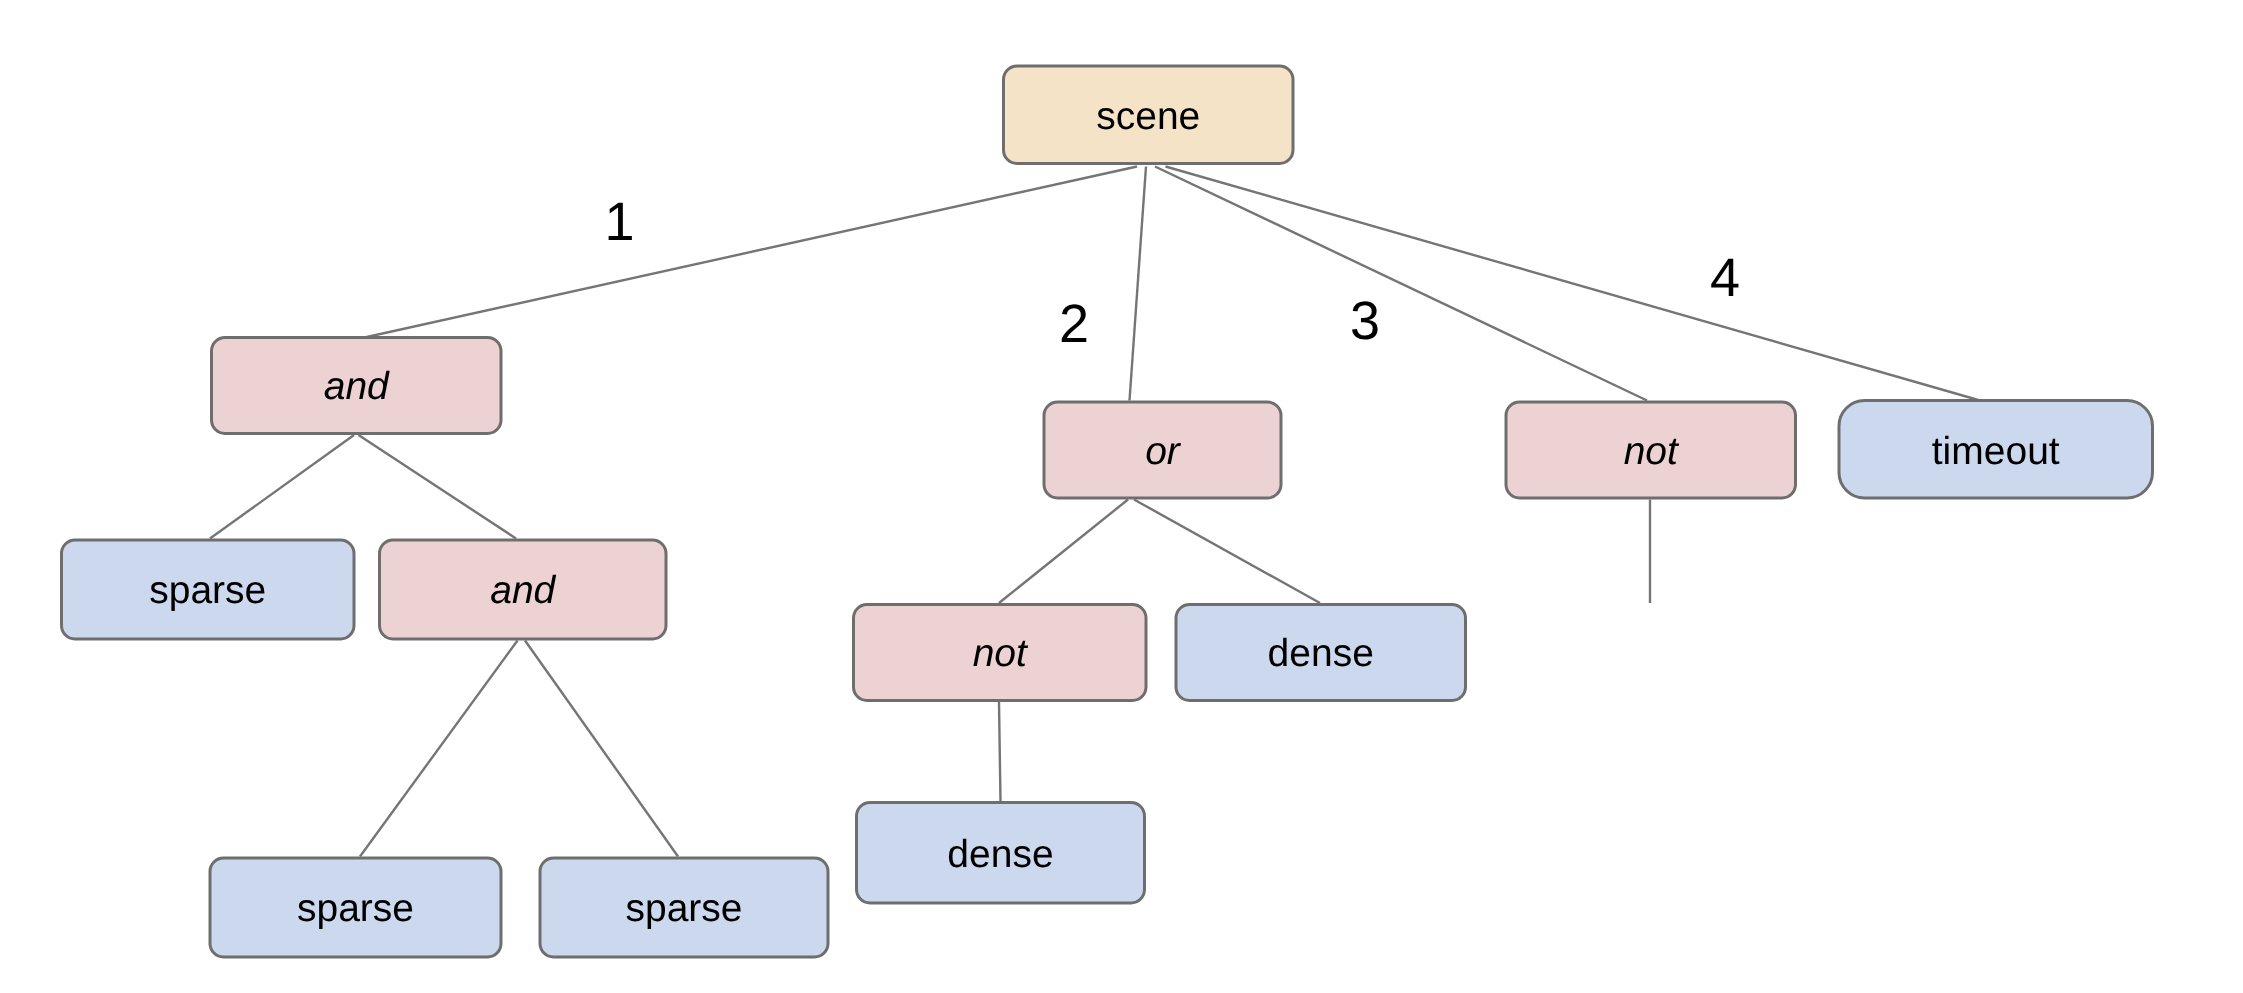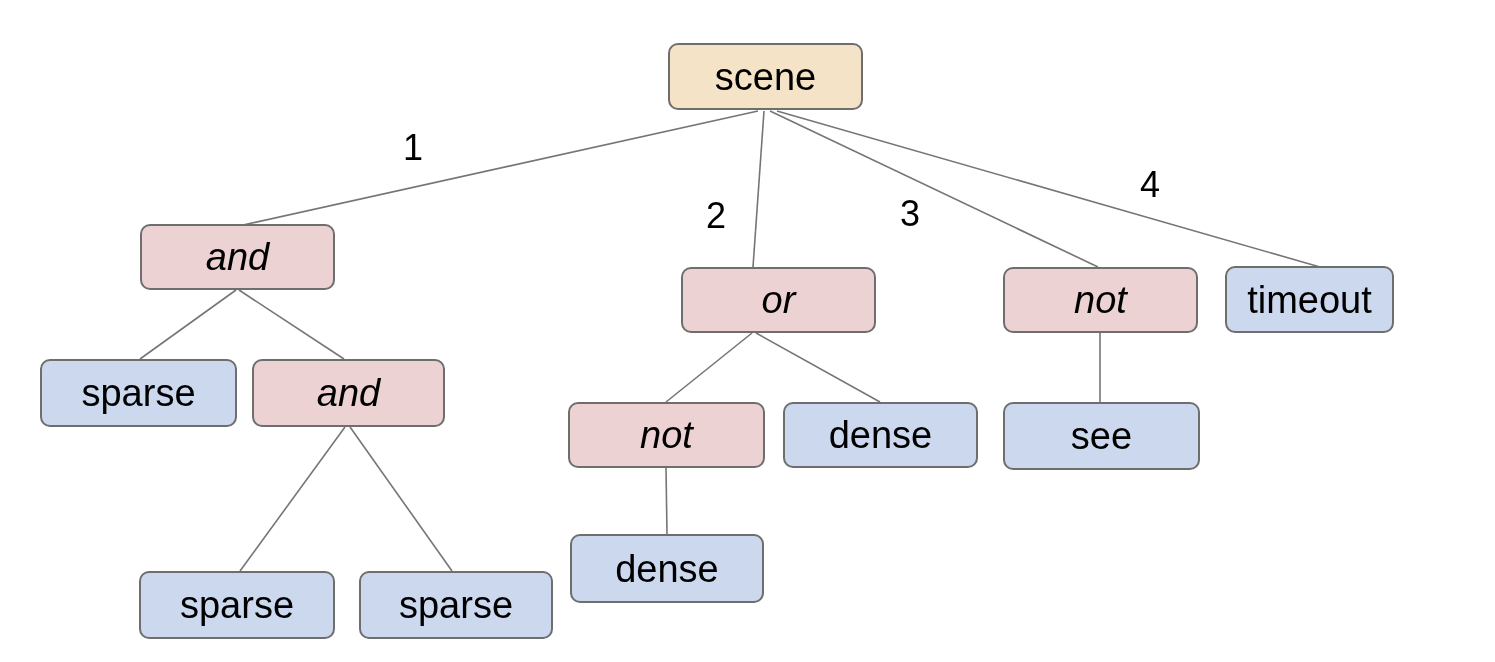--- a/index.html
+++ b/index.html
@@ -43,21 +43,21 @@
     text-anchor: middle;
   }
   .node {
     position: absolute;
     box-sizing: border-box;
     border: 2px solid var(--node-border);
     border-radius: 10px;
     display: flex;
     align-items: center;
     justify-content: center;
-    font-size: 38px;
+    font-size: 26px;
     line-height: 1;
     color: var(--text-color);
     white-space: nowrap;
   }
   .node.root     { background: var(--root-fill); }
   .node.operator { background: var(--operator-fill); font-style: italic; }
   .node.leaf     { background: var(--leaf-fill); }
 </style>
 </head>
 <body>
@@ -81,35 +81,34 @@
     <text class="edge-label" x="413" y="160">1</text>
     <text class="edge-label" x="716" y="228">2</text>
     <text class="edge-label" x="910" y="226">3</text>
     <text class="edge-label" x="1150" y="197">4</text>
   </svg>
 
   <div class="node root" style="left:668px; top:43px; width:195px; height:67px;">scene</div>
 
   <div class="node operator" style="left:140px; top:224px; width:195px; height:66px;">and</div>
 
-  <div class="node operator" style="left:681px; top:267px; width:195px; height:66px;">or</div>
+  <div class="node operator" style="left:695px; top:267px; width:160px; height:66px;">or</div>
 
   <div class="node operator" style="left:1003px; top:267px; width:195px; height:66px;">not</div>
 
-  <div class="node leaf" style="left:1225px; top:266px; width:169px; height:67px;">timeout</div>
+  <div class="node leaf" style="left:1225px; top:266px; width:211px; height:67px;border-radius:18px;">timeout</div>
 
   <div class="node leaf" style="left:40px; top:359px; width:197px; height:68px;">sparse</div>
 
   <div class="node operator" style="left:252px; top:359px; width:193px; height:68px;">and</div>
 
   <div class="node operator" style="left:568px; top:402px; width:197px; height:66px;">not</div>
 
   <div class="node leaf" style="left:783px; top:402px; width:195px; height:66px;">dense</div>
 
-  <div class="node leaf" style="left:1003px; top:402px; width:197px; height:68px;">see</div>
 
   <div class="node leaf" style="left:570px; top:534px; width:194px; height:69px;">dense</div>
 
   <div class="node leaf" style="left:139px; top:571px; width:196px; height:68px;">sparse</div>
 
   <div class="node leaf" style="left:359px; top:571px; width:194px; height:68px;">sparse</div>
 
 </div>
 
 </body></html>

